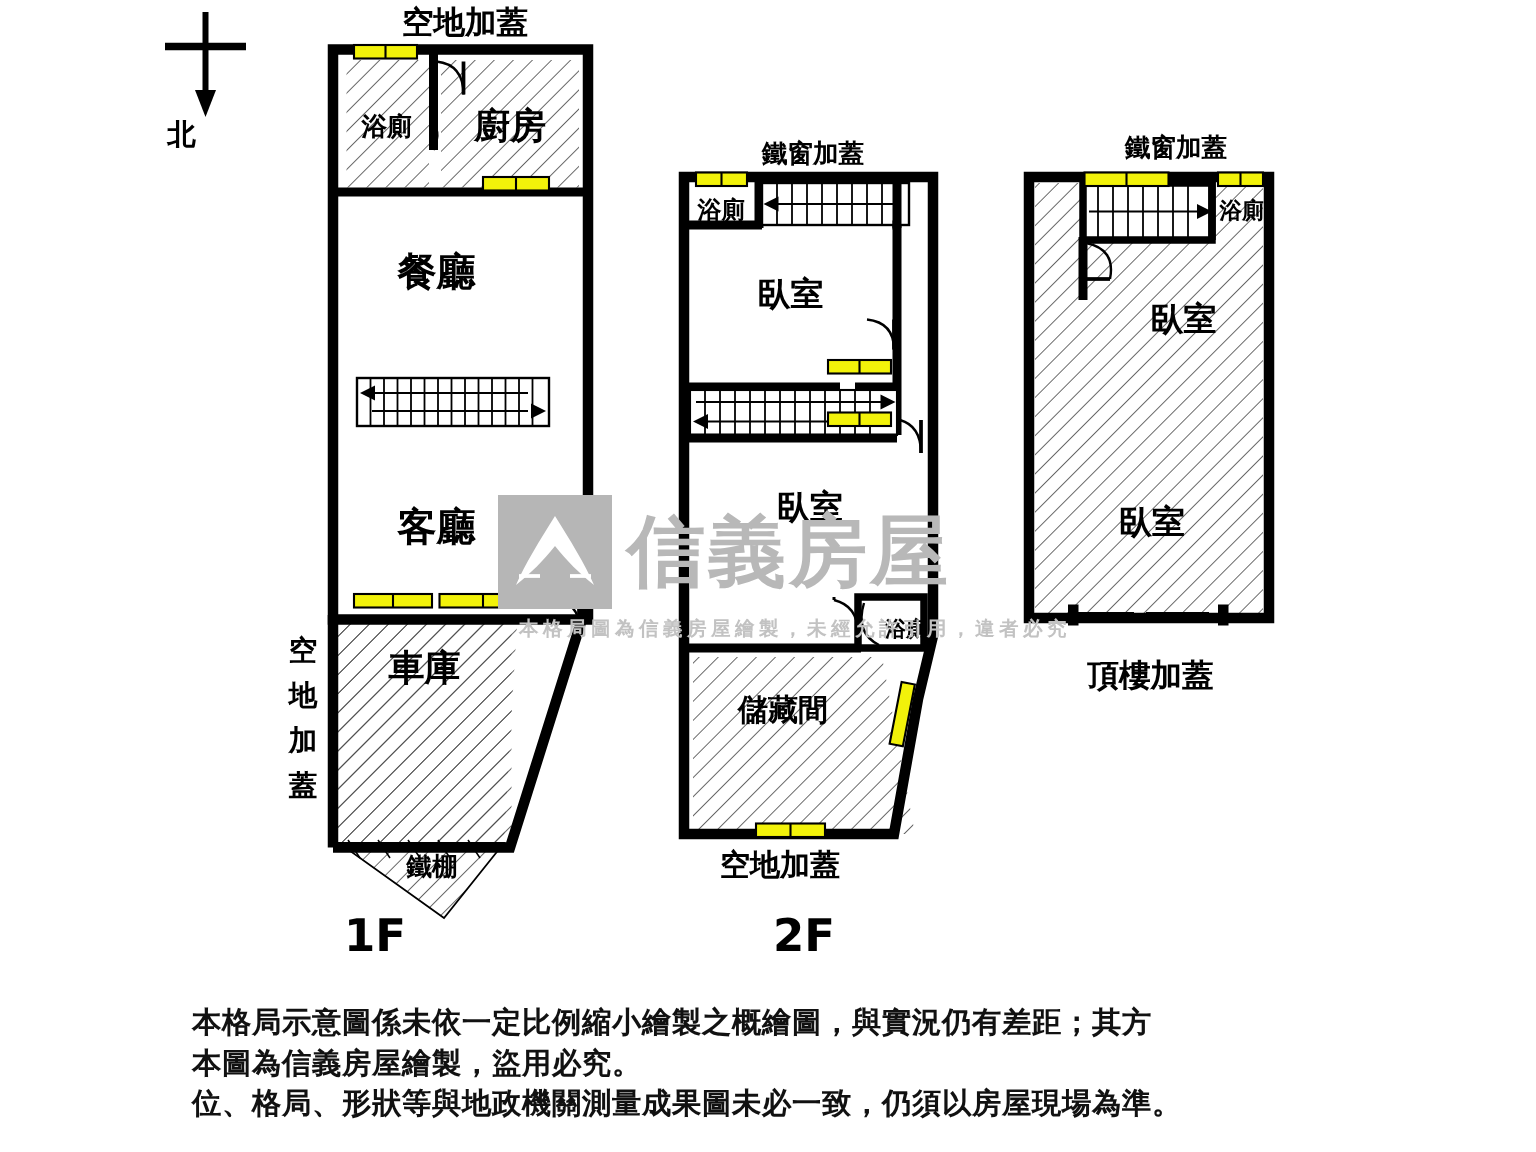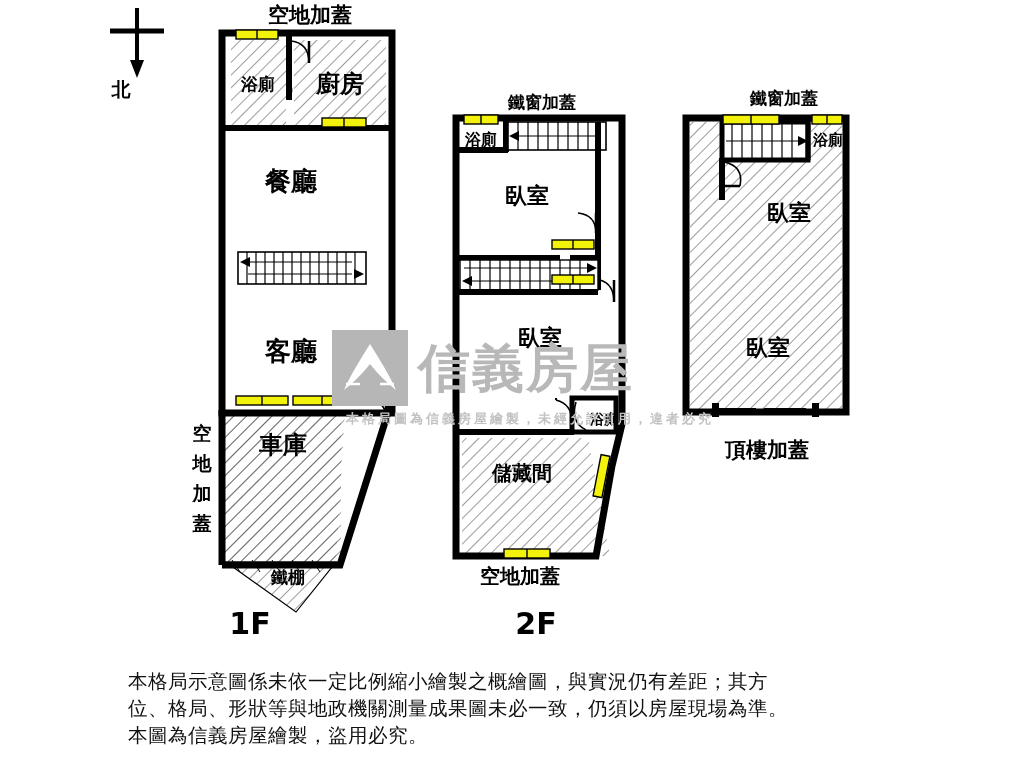--- a/index.html
+++ b/index.html
@@ -78,21 +78,21 @@
   }
   
   #disclaimer {
     position: absolute;
     left: 128px;
     top: 668px;
     width: 800px;
     font-size: 19.5px;
     line-height: 27px;
     color: #111111;
-    font-weight: normal;
+    font-weight: bold;
     letter-spacing: 0.5px;
     font-family: "DejaVu Serif", "Liberation Serif", serif;
   }
   #disclaimer div { white-space: nowrap; }
 </style>
 </head>
 <body>
 
 <div id="plan-root">
 
@@ -332,17 +332,17 @@
         <path d="M6 44 L 20 44" stroke="#ffffff" stroke-width="2.5"></path>
         <path d="M40 44 L 54 44" stroke="#ffffff" stroke-width="2.5"></path>
       </svg>
     </div>
     <div id="wm-text" class="cjk">信義房屋</div>
     <div id="wm-sub" class="cjk">本格局圖為信義房屋繪製，未經允許引用，違者必究</div>
   </div>
 
   <div id="disclaimer">
     <div>本格局示意圖係未依一定比例縮小繪製之概繪圖，與實況仍有差距；其方</div>
+    <div>本圖為信義房屋繪製，盜用必究。</div>
     <div>位、格局、形狀等與地政機關測量成果圖未必一致，仍須以房屋現場為準。</div>
-    <div>本圖為信義房屋繪製，盜用必究。</div>
   </div>
 
 </div>
 
 </body></html>

